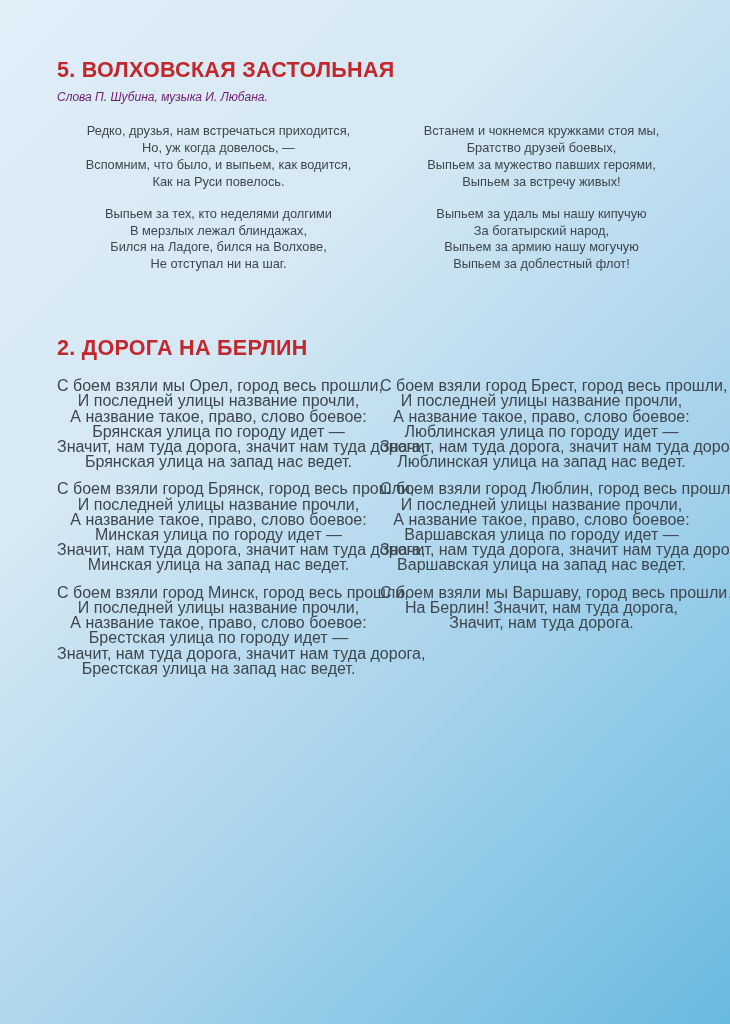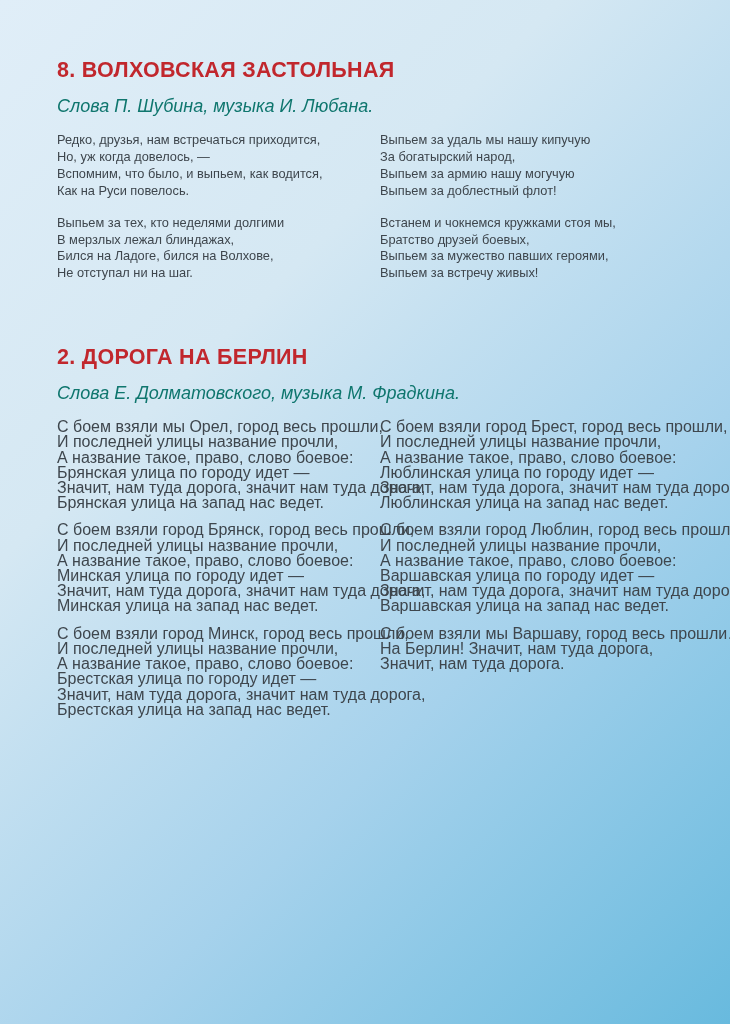--- a/index.html
+++ b/index.html
@@ -15,57 +15,56 @@
   .song { display: block; }
   .song-title {
     margin: 0;
     color: #c1272d;
     font-size: 21.5px;
     line-height: 26px;
     font-weight: 700;
     letter-spacing: 0.3px;
   }
   .song-credits {
-    margin: 14px 0 0 0;
-    color: #0f766e;
+    margin: 5px 0 0 0;
+    color: #701a75;
     font-style: italic;
-    font-size: 18px;
+    font-size: 12px;
     line-height: 18px;
     font-weight: 400;
   }
   .columns { display: flex; margin-top: 17px; }
-  .col { width: 323px; flex: none; }
+  .col { width: 323px; flex: none; text-align: center; }
   .stanza { margin: 0; white-space: nowrap; }
   .song-7 .stanza { font-size: 12.8px; line-height: 16.9px; margin-bottom: 15px; }
   .song-8 .stanza { font-size: 16px; line-height: 15.2px; margin-bottom: 12px; }
   .song-8 { margin-top: 47px; }
 </style>
 </head>
 <body>
 
 <div class="page">
 
   <section class="song song-7">
-    <h2 class="song-title">8. ВОЛХОВСКАЯ ЗАСТОЛЬНАЯ</h2>
+    <h2 class="song-title">5. ВОЛХОВСКАЯ ЗАСТОЛЬНАЯ</h2>
     <p class="song-credits">Слова П. Шубина, музыка И. Любана.</p>
     <div class="columns">
         <div class="col">
           <p class="stanza">Редко, друзья, нам встречаться приходится,<br>Но, уж когда довелось, —<br>Вспомним, что было, и выпьем, как водится,<br>Как на Руси повелось.</p>
           <p class="stanza">Выпьем за тех, кто неделями долгими<br>В мерзлых лежал блиндажах,<br>Бился на Ладоге, бился на Волхове,<br>Не отступал ни на шаг.</p>
         </div>
         <div class="col">
+          <p class="stanza">Встанем и чокнемся кружками стоя мы,<br>Братство друзей боевых,<br>Выпьем за мужество павших героями,<br>Выпьем за встречу живых!</p>
           <p class="stanza">Выпьем за удаль мы нашу кипучую<br>За богатырский народ,<br>Выпьем за армию нашу могучую<br>Выпьем за доблестный флот!</p>
-          <p class="stanza">Встанем и чокнемся кружками стоя мы,<br>Братство друзей боевых,<br>Выпьем за мужество павших героями,<br>Выпьем за встречу живых!</p>
         </div>
       </div>
   </section>
 
   <section class="song song-8">
     <h2 class="song-title">2. ДОРОГА НА БЕРЛИН</h2>
-    <p class="song-credits">Слова Е. Долматовского, музыка М. Фрадкина.</p>
     <div class="columns">
         <div class="col">
           <p class="stanza">С боем взяли мы Орел, город весь прошли,<br>И последней улицы название прочли,<br>А название такое, право, слово боевое:<br>Брянская улица по городу идет —<br>Значит, нам туда дорога, значит нам туда дорога,<br>Брянская улица на запад нас ведет.</p>
           <p class="stanza">С боем взяли город Брянск, город весь прошли,<br>И последней улицы название прочли,<br>А название такое, право, слово боевое:<br>Минская улица по городу идет —<br>Значит, нам туда дорога, значит нам туда дорога,<br>Минская улица на запад нас ведет.</p>
           <p class="stanza">С боем взяли город Минск, город весь прошли,<br>И последней улицы название прочли,<br>А название такое, право, слово боевое:<br>Брестская улица по городу идет —<br>Значит, нам туда дорога, значит нам туда дорога,<br>Брестская улица на запад нас ведет.</p>
         </div>
         <div class="col">
           <p class="stanza">С боем взяли город Брест, город весь прошли,<br>И последней улицы название прочли,<br>А название такое, право, слово боевое:<br>Люблинская улица по городу идет —<br>Значит, нам туда дорога, значит нам туда дорога,<br>Люблинская улица на запад нас ведет.</p>
           <p class="stanza">С боем взяли город Люблин, город весь прошли,<br>И последней улицы название прочли,<br>А название такое, право, слово боевое:<br>Варшавская улица по городу идет —<br>Значит, нам туда дорога, значит нам туда дорога,<br>Варшавская улица на запад нас ведет.</p>
           <p class="stanza">С боем взяли мы Варшаву, город весь прошли…<br>На Берлин! Значит, нам туда дорога,<br>Значит, нам туда дорога.</p>

